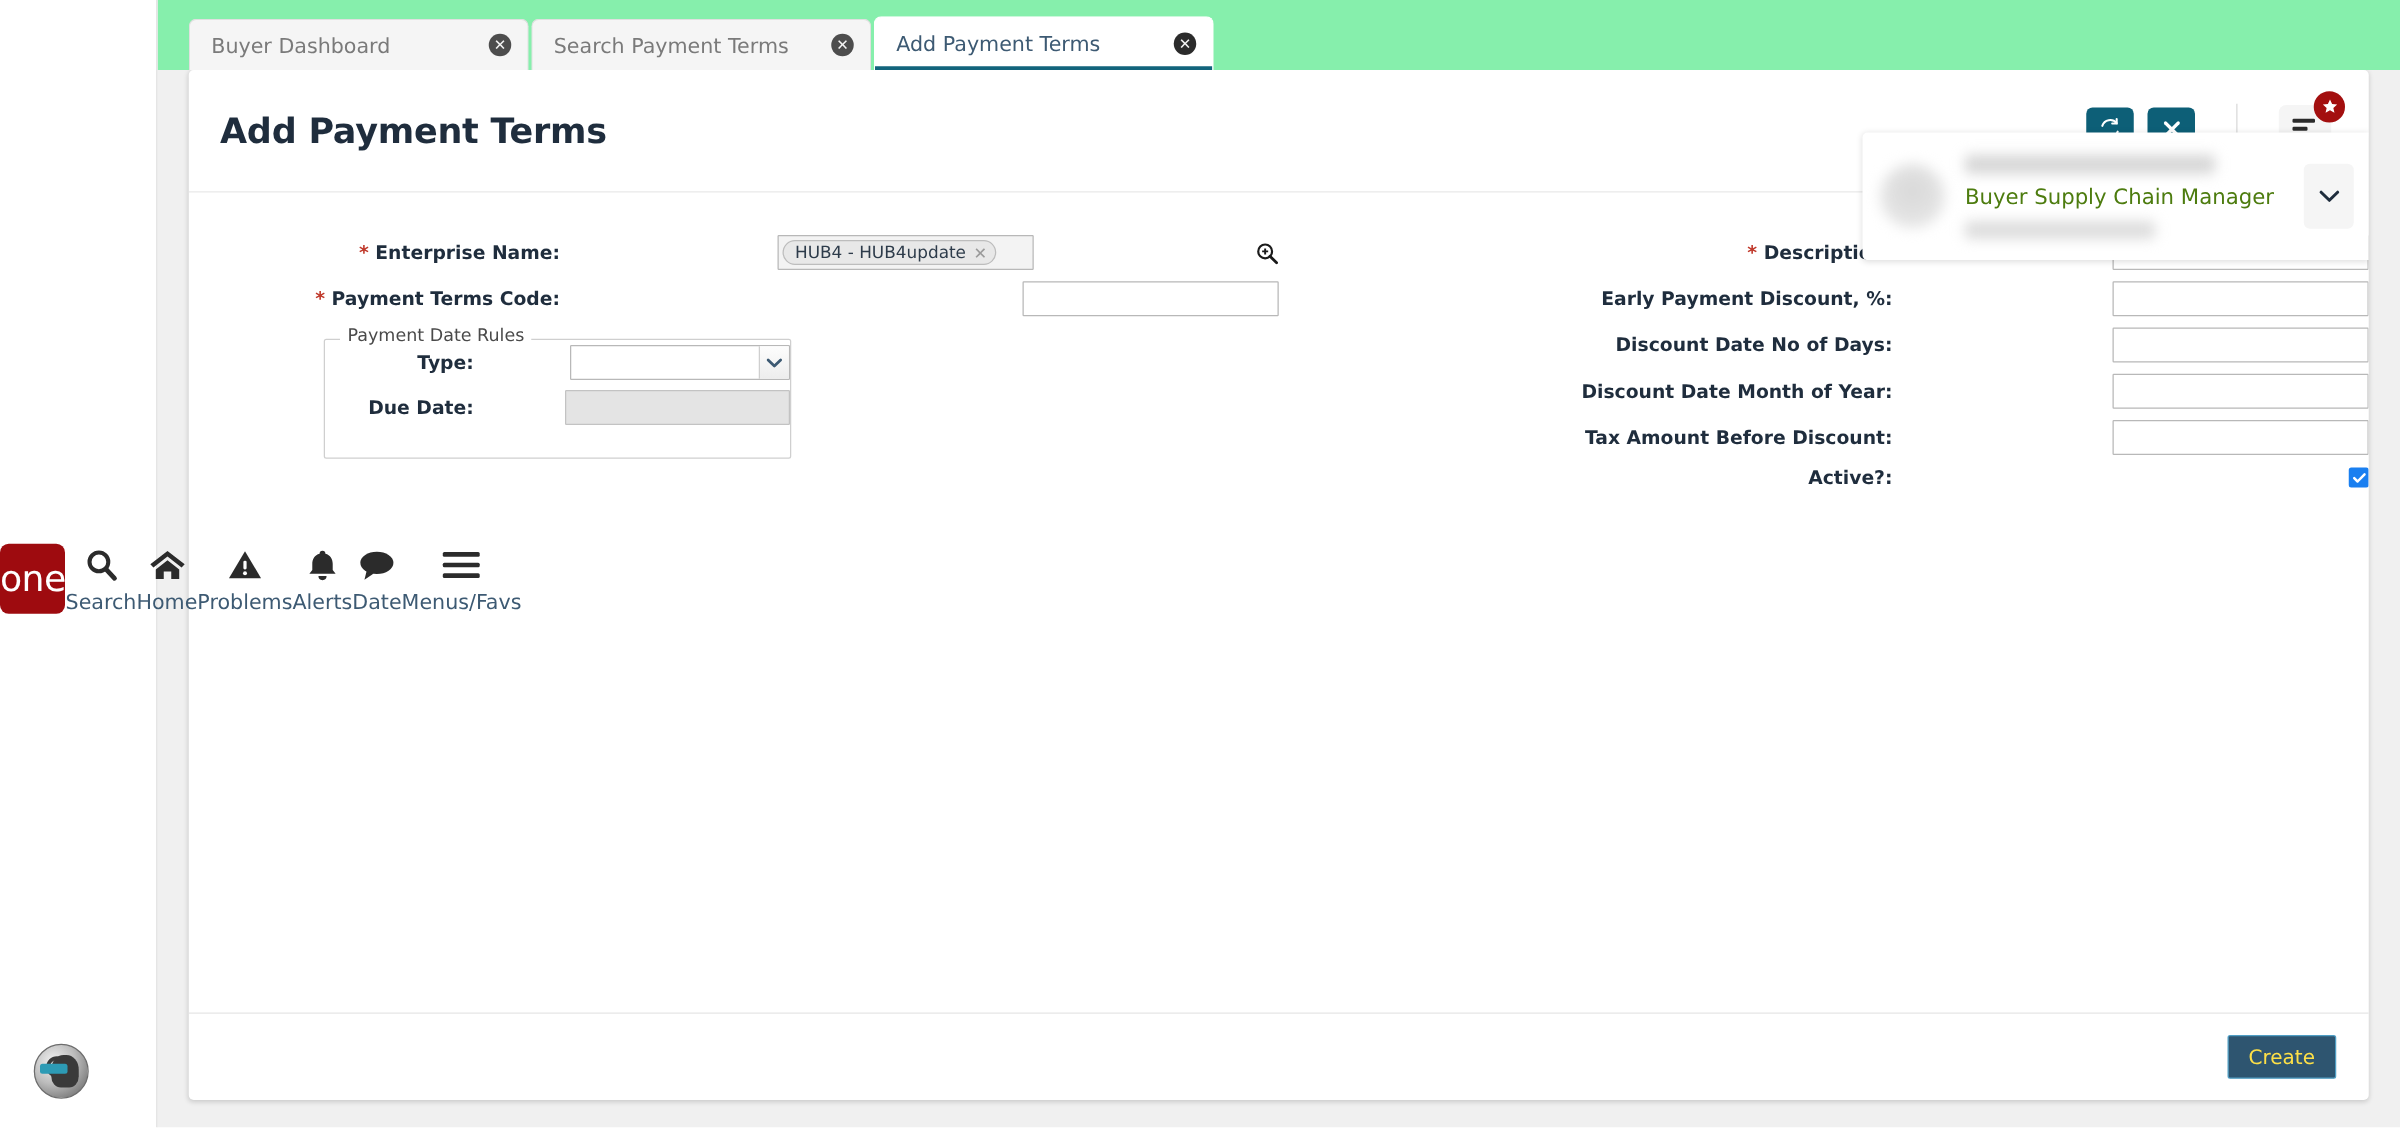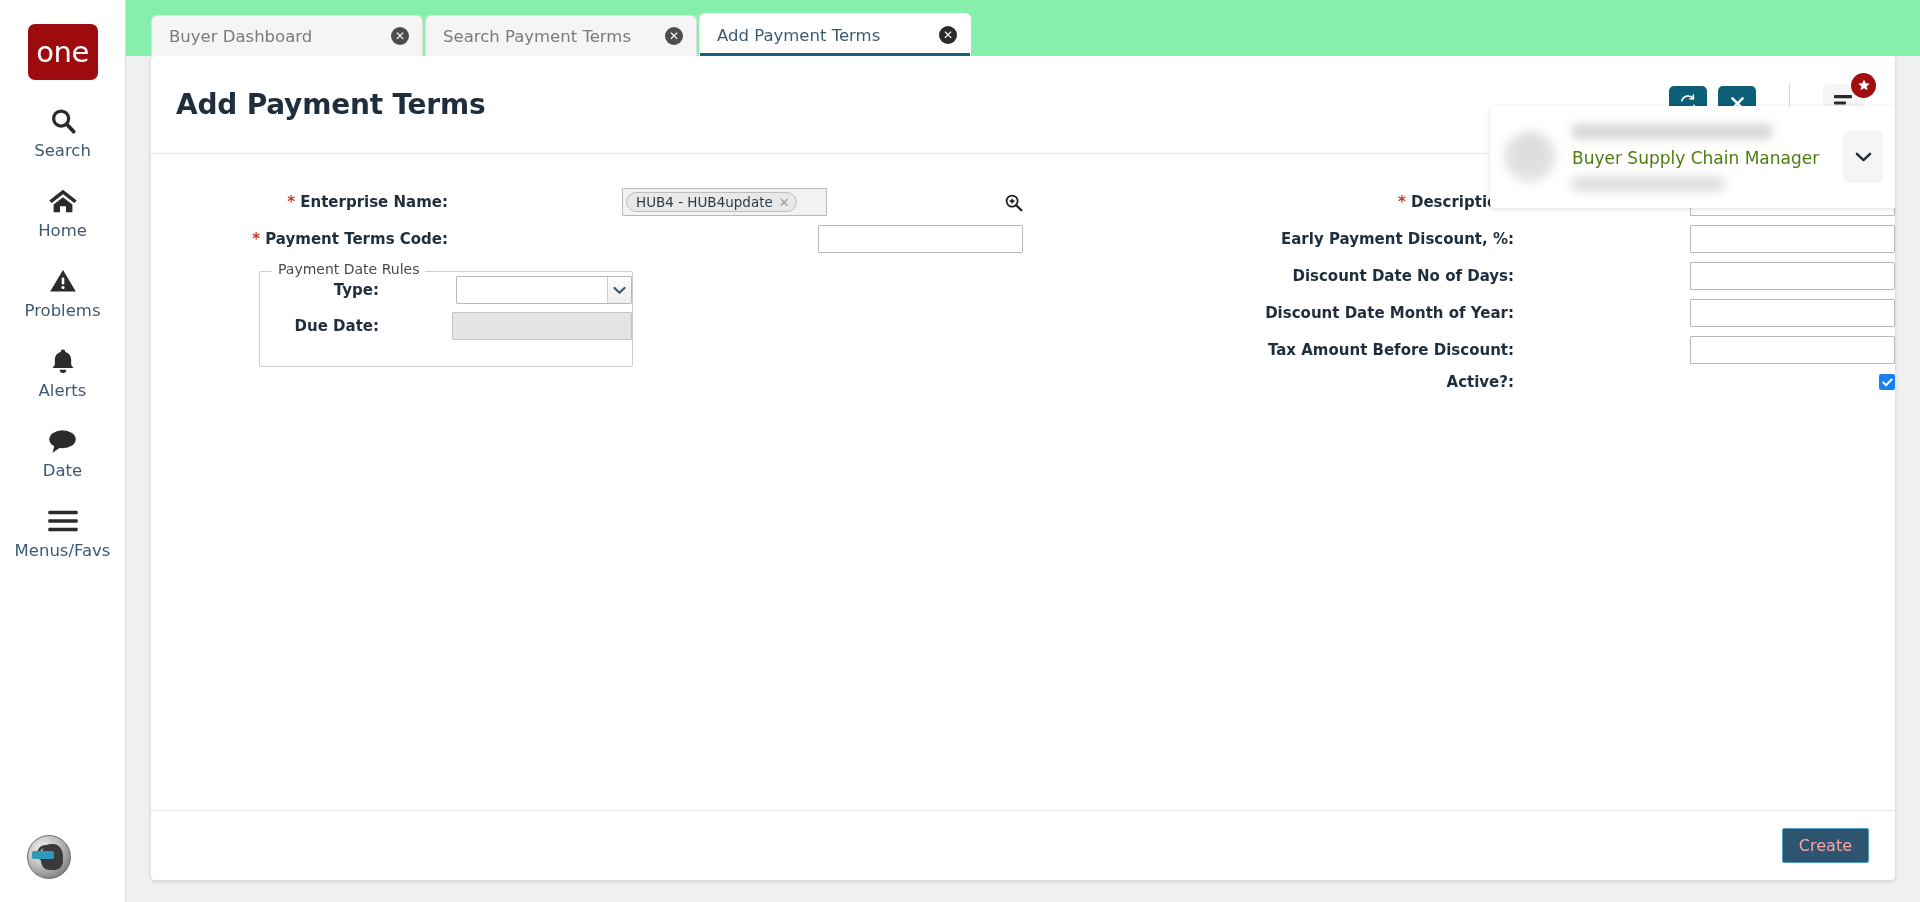--- a/index.html
+++ b/index.html
@@ -20,21 +20,20 @@
   }
 
   
   #sidebar {
     width: 126px;
     min-width: 126px;
     height: 902px;
     background: #ffffff;
     border-right: 1px solid #dddddd;
     display: flex;
-    flex-direction: column;
     align-items: center;
     position: relative;
     z-index: 5;
   }
   .brand-logo {
     width: 70px; height: 56px;
     margin-top: 24px;
     background: #9e0b0f;
     border-radius: 7px;
     display: flex; align-items: center; justify-content: center;
@@ -450,21 +449,21 @@
     min-height: 70px;
     border-top: 1px solid #e6e6e6;
     display: flex;
     align-items: center;
     justify-content: flex-end;
     padding-right: 26px;
   }
   #create-btn {
     background: #2e5570;
     border: 1px solid #4f9ec4;
-    color: #fca5a5;
+    color: #fde047;
     font-size: 16px;
     font-family: "DejaVu Sans", sans-serif;
     padding: 7px 16px;
     border-radius: 2px;
     cursor: pointer;
   }
 </style>
 </head>
 <body>
 

